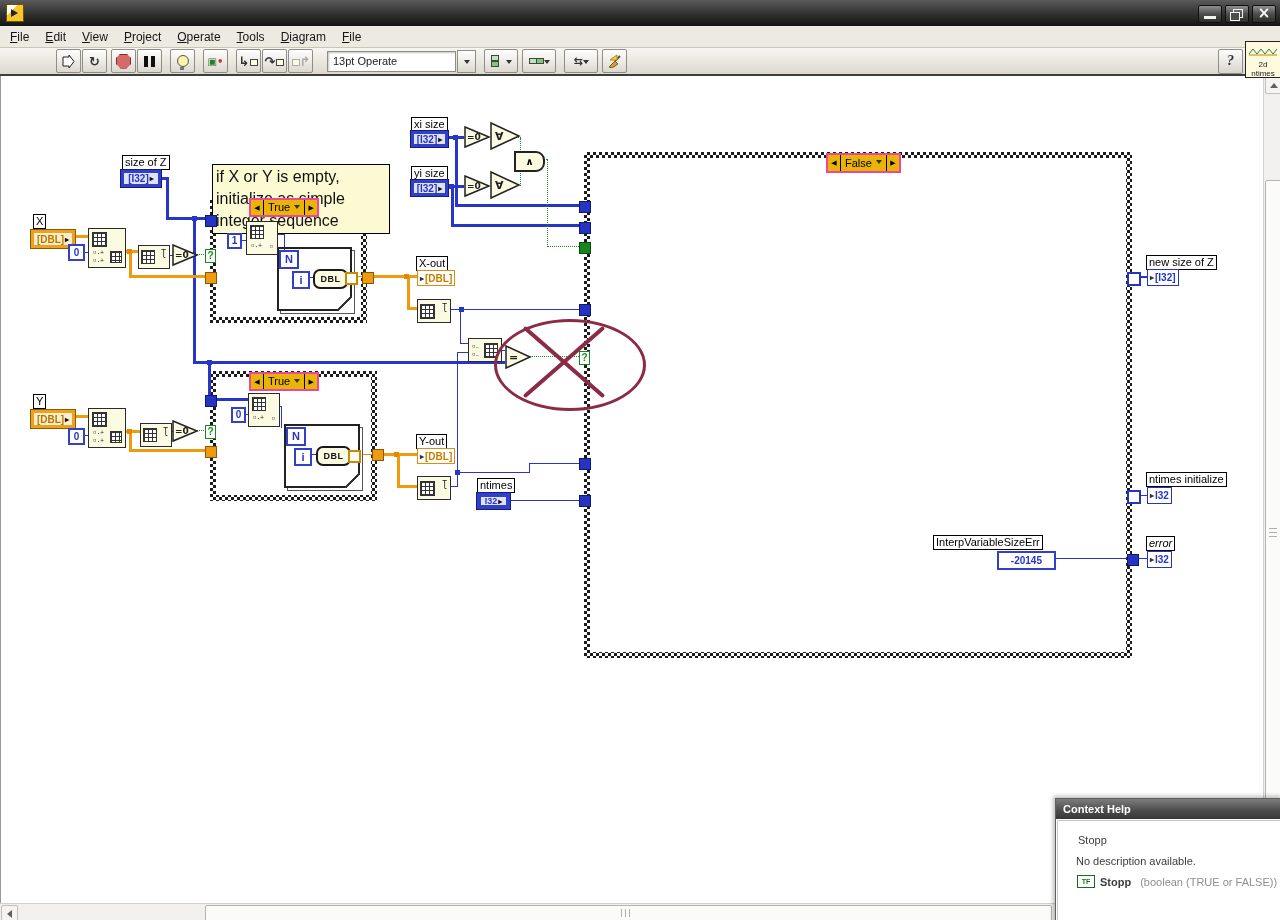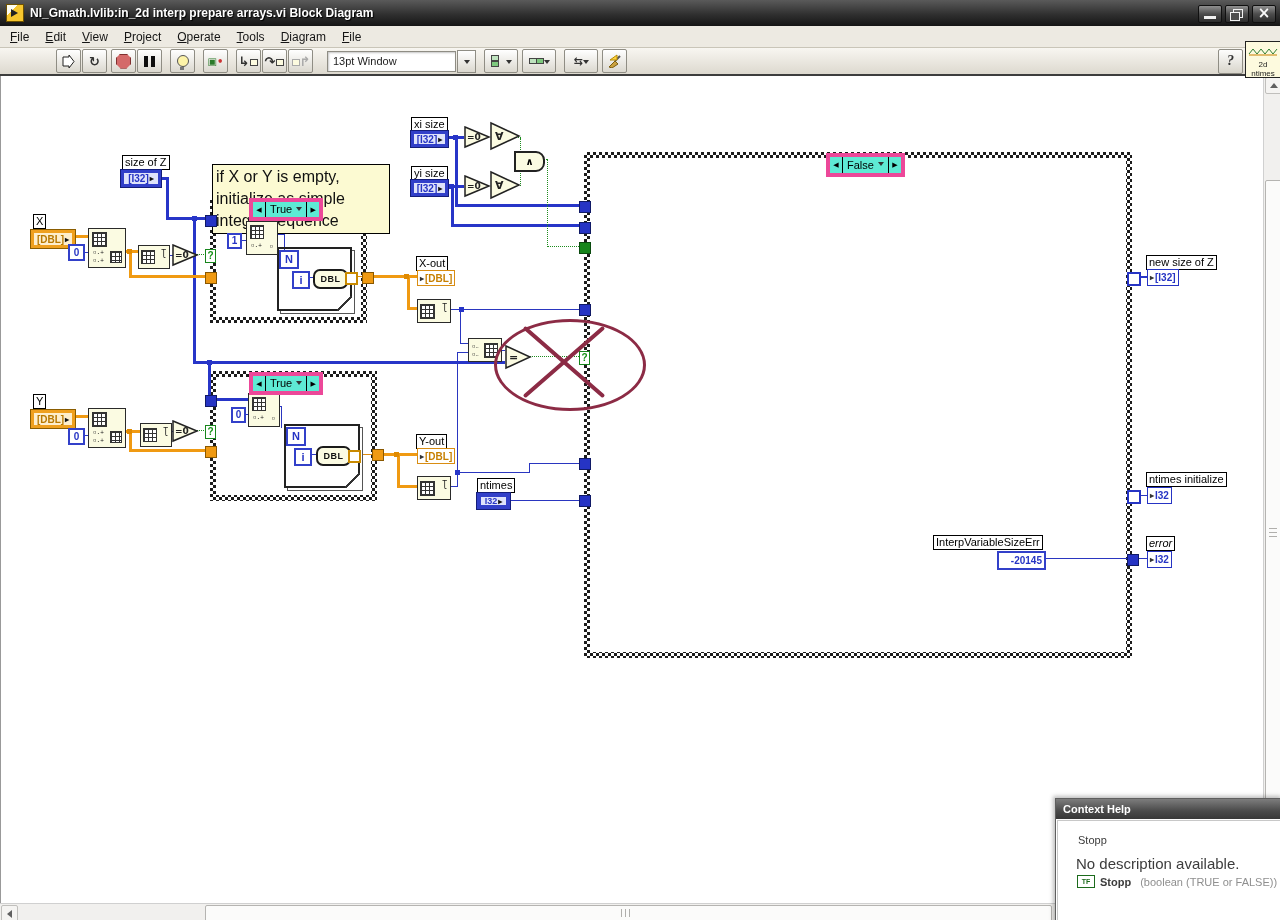--- a/index.html
+++ b/index.html
@@ -73,21 +73,21 @@
   .ho3{height:3px;background:#f09a12;} .vo3{width:3px;background:#f09a12;}
   .ho1{height:1px;background:#dd8a10;}
   .hg{height:0;border-top:1px dotted #1e8c1e;} .vg{width:0;border-left:1px dotted #1e8c1e;}
   .jdot{position:absolute;width:5px;height:5px;z-index:13;}
   .jb{background:#2735c8;} .jo{background:#e08a00;}
 
   
   .case{position:absolute;z-index:3;background:repeating-conic-gradient(#1c1c1c 0% 25%,#fff 0% 50%);
     background-size:6px 6px;}
   .case .inner{position:absolute;left:6px;top:6px;right:6px;bottom:6px;background:#fff;}
-  .csel{position:absolute;height:15px;background:#5eead4;border:4px solid #ec4899;display:flex;
+  .csel{position:absolute;height:15px;background:#eab308;border:2px solid #ec4899;display:flex;
     align-items:stretch;z-index:14;font-size:11px;color:#000;}
   .c-arr{width:12px;text-align:center;font-size:7px;line-height:15px;}
   .c-arr-l{border-right:1px solid #000;} .c-arr-l::before{content:"◀";}
   .c-arr-r{border-left:1px solid #000;} .c-arr-r::before{content:"▶";}
   .c-lab{padding:0 4px;display:flex;align-items:center;gap:4px;line-height:15px;}
 
   .tun{position:absolute;width:10px;height:10px;z-index:12;}
   .tun-b{background:#2634c4;border:1px solid #101a66;}
   .tun-g{background:#17851c;border:1px solid #0a4a0e;}
   .tun-o{background:#f09a12;border:1px solid #8a5800;}
@@ -147,35 +147,34 @@
   .gripv{position:absolute;background:repeating-linear-gradient(0deg,#b0afac 0 1px,transparent 1px 4px);}
   .griph{position:absolute;background:repeating-linear-gradient(90deg,#b0afac 0 1px,transparent 1px 4px);}
 
   
   .ctxhelp{left:1055px;top:798px;width:226px;height:140px;background:#fff;border:1px solid #5f5f5f;
     box-shadow:-2px -2px 4px rgba(0,0,0,.25);z-index:60;}
   .ctxhelp .cap{height:20px;background:linear-gradient(#7d7d7d,#4a4a4a 60%,#383838);
     color:#fff;font:bold 11px/20px "Liberation Sans",sans-serif;padding-left:7px;}
   .ctxhelp .bd{position:relative;height:100px;border:1px solid #c8c8c8;margin:1px;}
   .ch-item{position:absolute;left:20px;top:13px;font-size:11px;color:#3c3c3c;}
-  .ch-desc{position:absolute;left:18px;top:34px;font-size:15px;color:#3c3c3c;}
+  .ch-desc{position:absolute;left:18px;top:34px;font-size:11px;color:#3c3c3c;}
   .ch-row{position:absolute;left:19px;top:54px;font-size:11px;color:#3c3c3c;display:flex;align-items:center;}
   .tficon{width:16px;height:11px;border:1px solid #1c6b1c;color:#1c6b1c;background:#fff;
     font:bold 7px/11px "Liberation Sans",sans-serif;text-align:center;margin-right:5px;}
   .ch-bold{font-weight:bold;margin-right:3px;}
   .ch-gray{color:#8f8f8f;margin-left:6px;}
 </style>
 </head>
 <body>
 
 <div id="page">
 
   <div class="abs titlebar">
     <span class="appicon"></span>
-    <span class="title-text">NI_Gmath.lvlib:in_2d interp prepare arrays.vi Block Diagram</span>
     <span class="winbtns">
       <span class="winbtn g-min"></span>
       <span class="winbtn g-max"></span>
       <span class="winbtn g-close"></span>
     </span>
   </div>
 
   <div class="abs menubar">
     <span class="menu-item">File</span>
     <span class="menu-item">Edit</span>
@@ -213,21 +212,21 @@
       </span>
     <span class="tbtn gap8">
         <span class="ico-chr">↳<i class="ico-sq"></i></span>
       </span>
     <span class="tbtn">
         <span class="ico-chr">↷<i class="ico-sq"></i></span>
       </span>
     <span class="tbtn">
         <span class="ico-chr grayed"><i class="ico-sq"></i>↱</span>
       </span>
-    <span class="fontbox">13pt Window</span>
+    <span class="fontbox">13pt Operate</span>
     <span class="dropbtn">
         <i class="tri-d"></i>
       </span>
     <span class="tbtn gap8" style="width:32px">
       <span class="mi">
           <i class="s1" style="left:0;top:0;"></i>
           <i class="s2" style="left:0;top:6px;background:#7ec87e;"></i>
         </span>
       <i class="tri-d"></i>
     </span>
@@ -350,21 +349,21 @@
   <div class="ind ind-b arr-l" style="left:1147px;top:487px;height:15px;">
       <span>I32</span>
     </div>
 
   <div class="flabel" style="left:1146px;top:536px;font-style:italic;">error</div>
   <div class="ind ind-b arr-l" style="left:1147px;top:551px;height:15px;">
       <span>I32</span>
     </div>
 
   <div class="flabel" style="left:933px;top:535px;">InterpVariableSizeErr</div>
-  <div class="const" style="left:997px;top:551px;width:43px;height:15px;justify-content:flex-end;padding-right:2px;">-20145</div>
+  <div class="const" style="left:997px;top:551px;width:43px;height:15px;justify-content:flex-end;padding-right:12px;">-20145</div>
 
   <div class="const" style="left:68px;top:244px;width:13px;height:13px;">0</div>
   <div class="const" style="left:68px;top:428px;width:13px;height:13px;">0</div>
   <div class="const" style="left:227px;top:233px;width:11px;height:12px;">1</div>
   <div class="const" style="left:231px;top:407px;width:11px;height:12px;">0</div>
 
   <div class="node" style="left:88px;top:228px;width:36px;height:38px;">
     <i class="mgrid" style="left:3px;top:3px;width:13px;height:13px;"></i>
     <i class="ntx" style="left:4px;top:20px;">▫.+</i>
       <i class="ntx" style="left:4px;top:28px;">▫.+</i>

